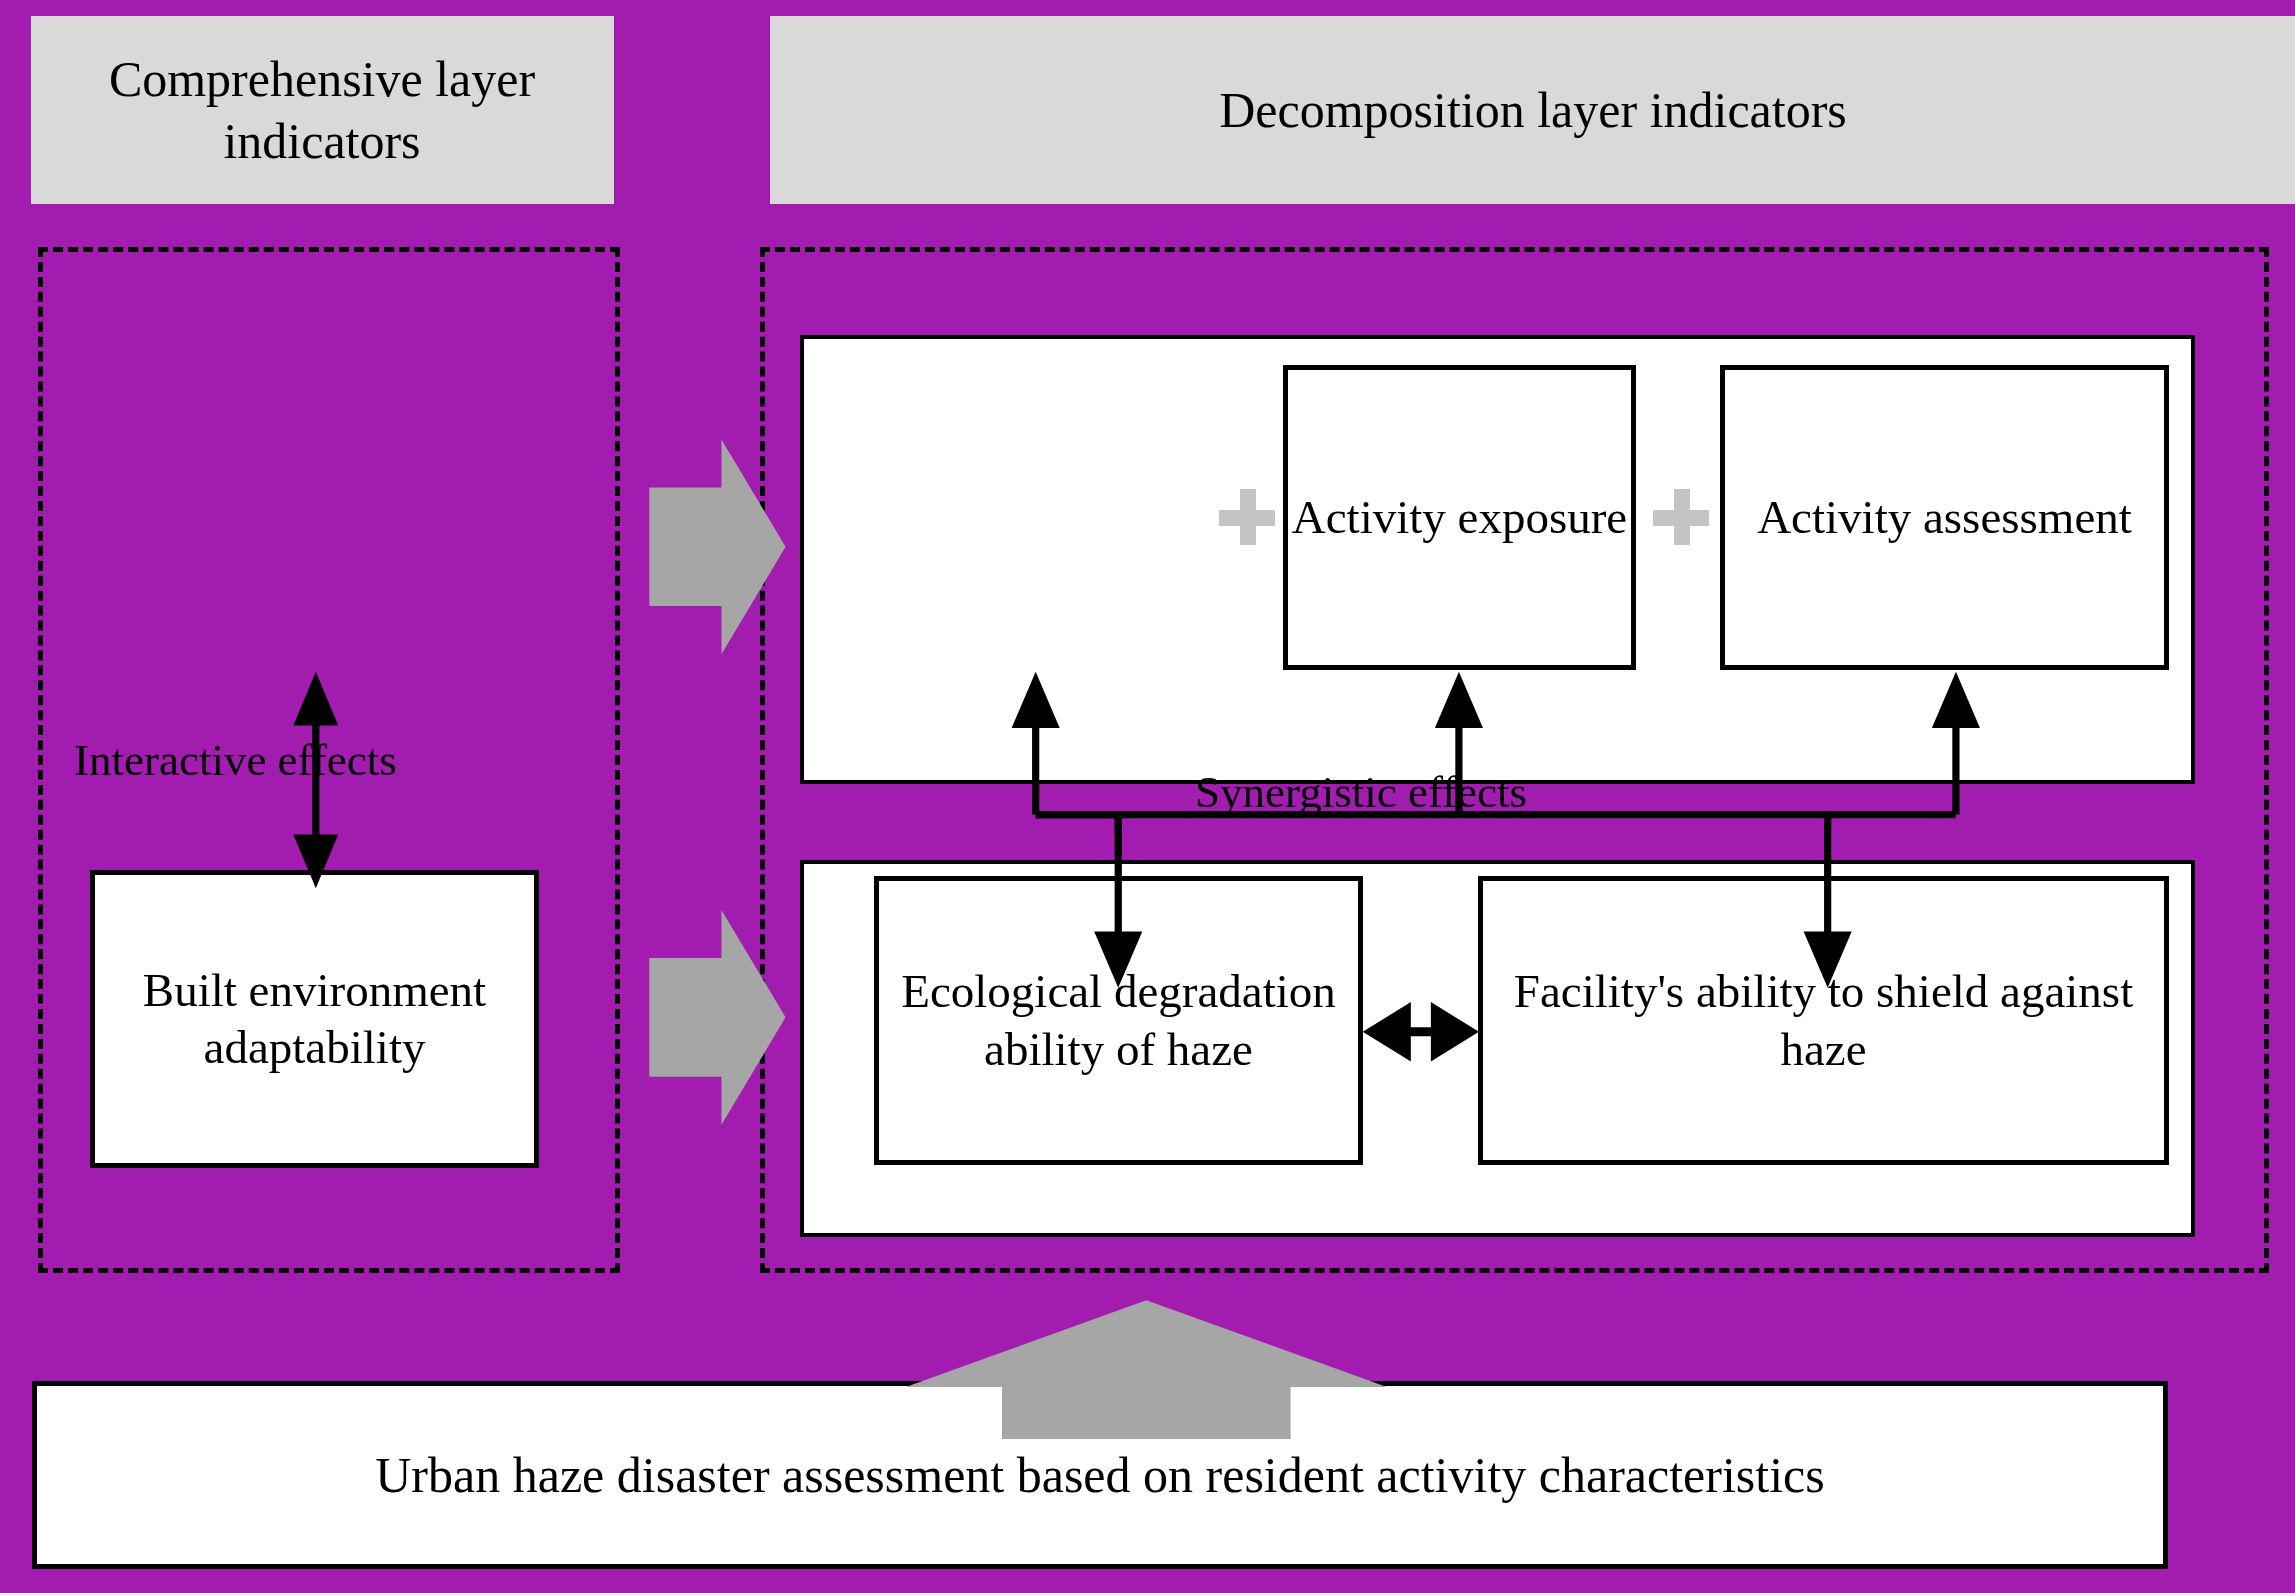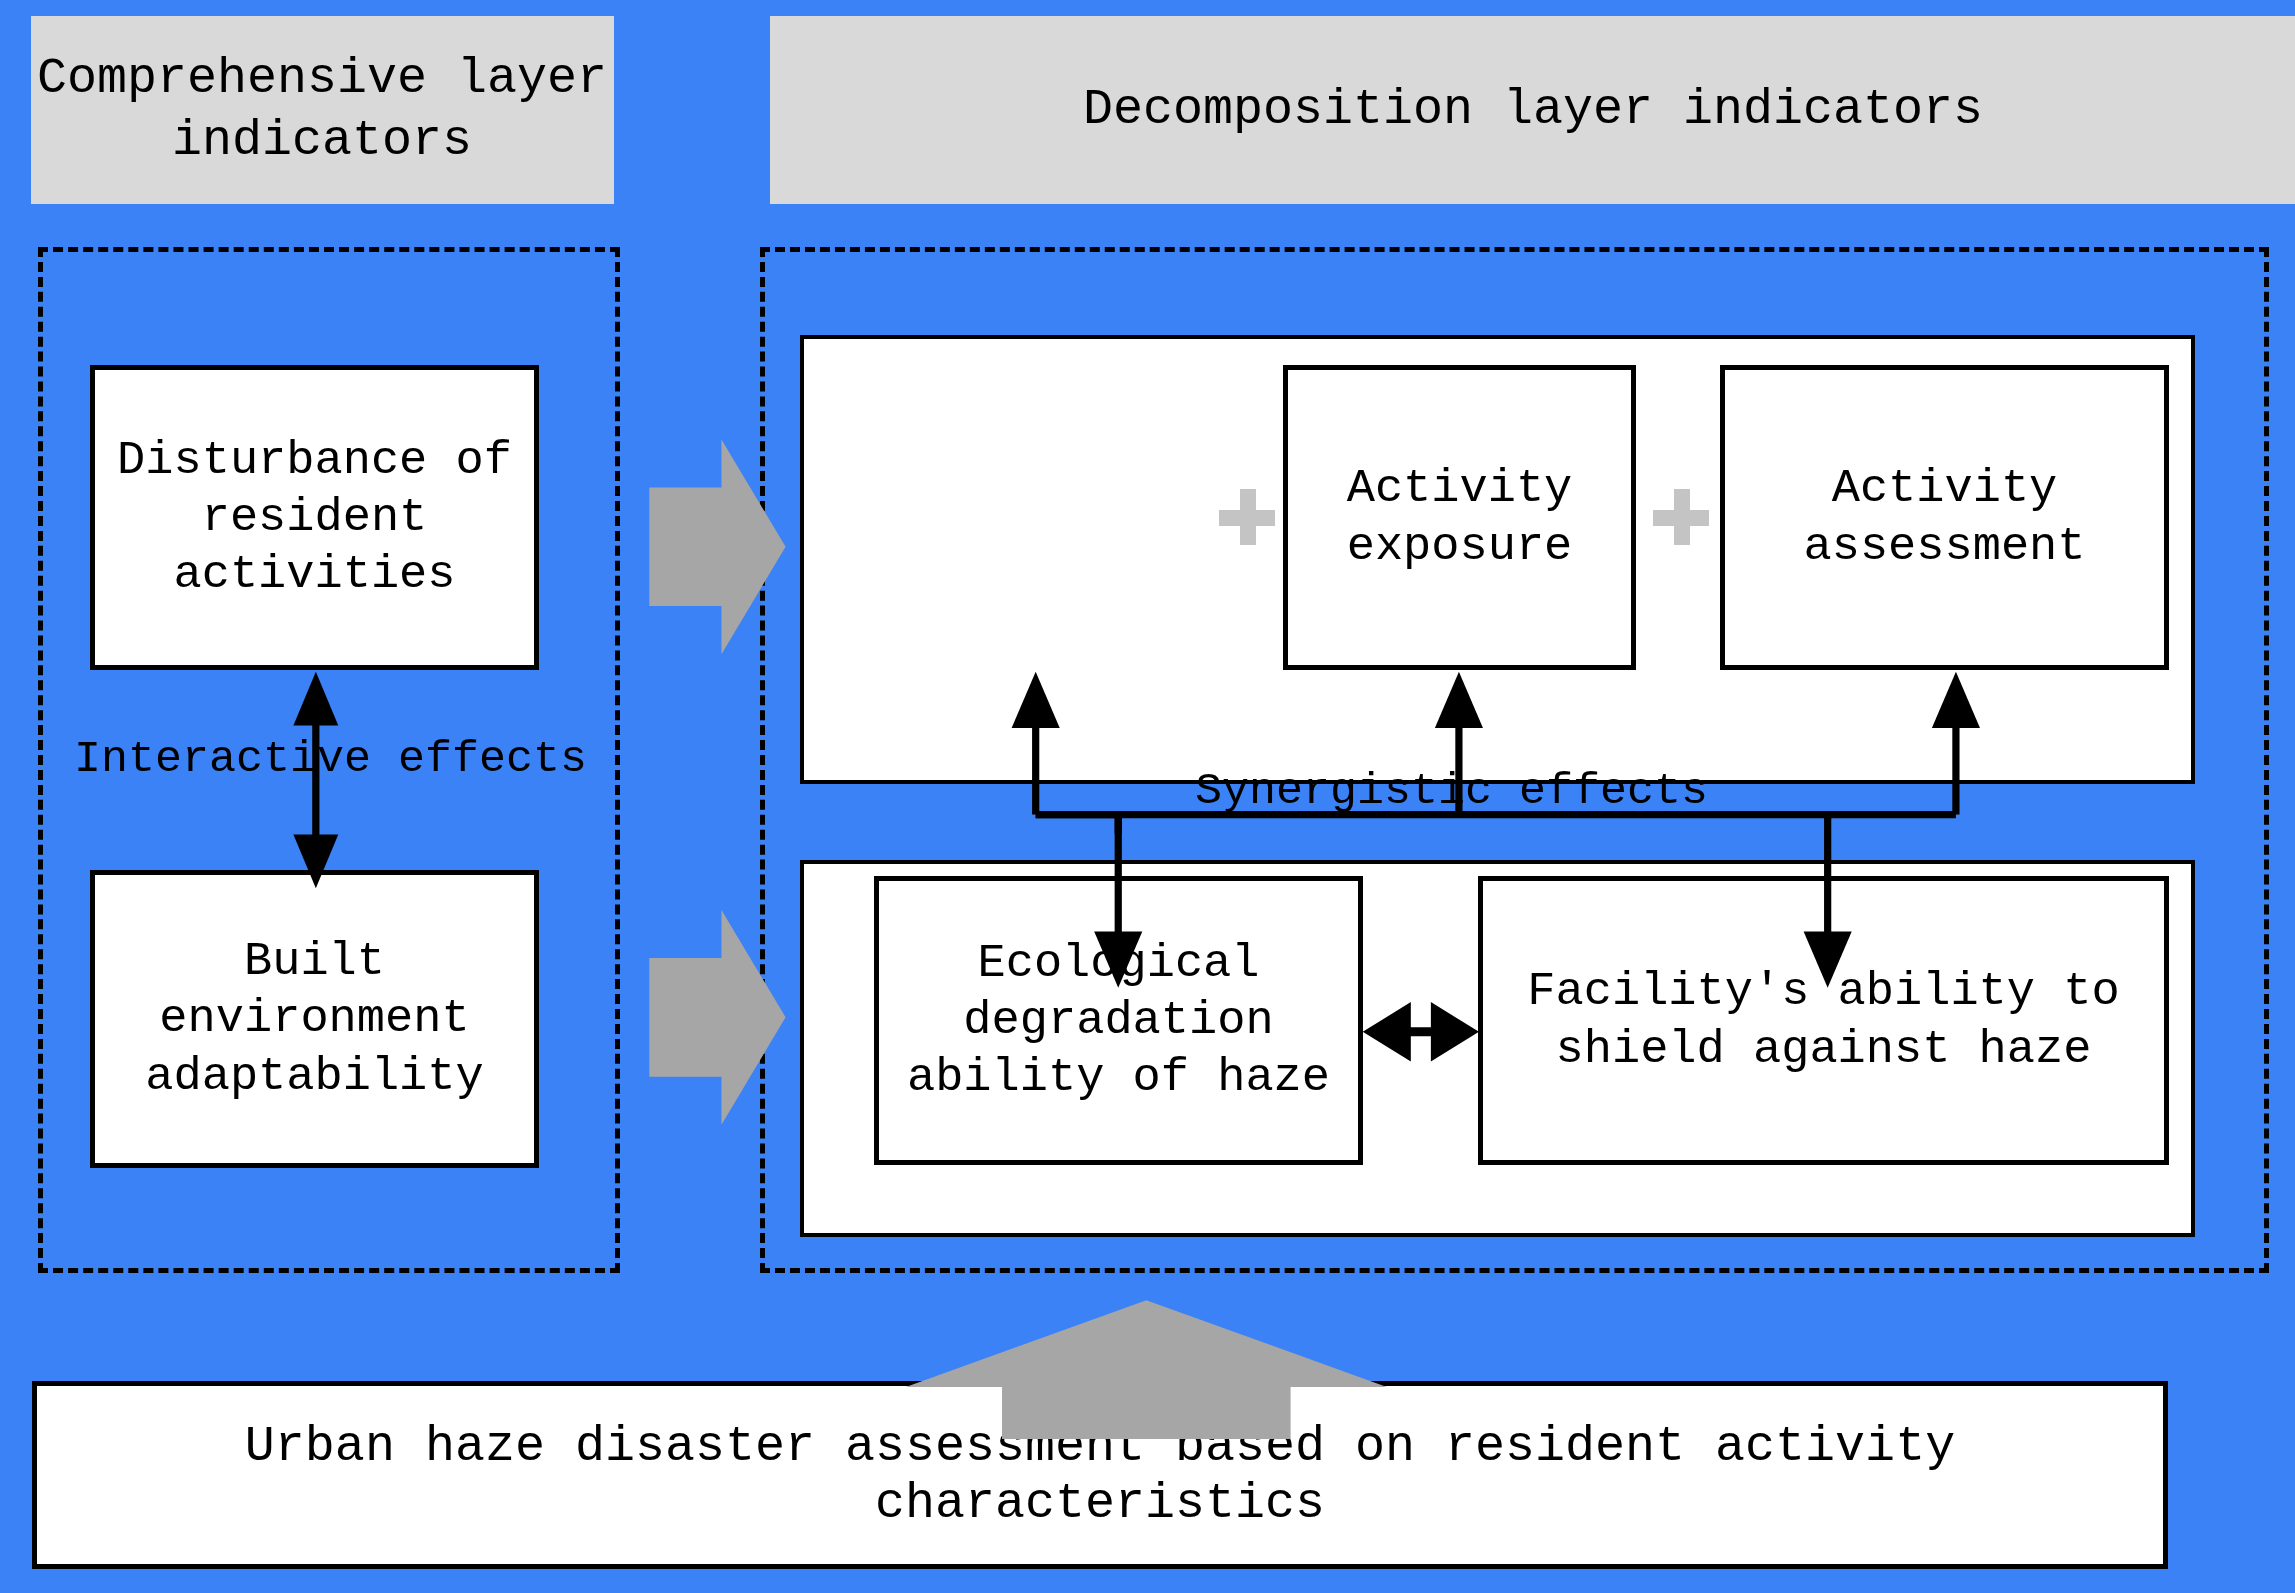--- a/index.html
+++ b/index.html
@@ -5,23 +5,22 @@
 <style>
   html,body{margin:0;padding:0;background:#ffffff;}
   body{
     font-family:"Liberation Serif","DejaVu Serif",serif;
     color:#000;
   }
   #stage{
     position:relative;
     width:2295px;
     height:1593px;
-    background:#3b82f6;
+    background:#a21caf;
     overflow:hidden;
-    font-family:Liberation Mono, monospace;
   }
   
   .hdr{
     position:absolute;
     background:#d9d9d9;
     display:flex;
     align-items:center;
     justify-content:center;
     text-align:center;
     line-height:1.25;
@@ -140,21 +139,20 @@
   <div class="hdr" id="hdr-right">Decomposition layer indicators</div>
 
   <div class="dashed" id="region-left"></div>
 
   <div class="dashed" id="region-right"></div>
 
   <div class="panel" id="panel-top"></div>
 
   <div class="panel" id="panel-bottom"></div>
 
-  <div class="box" id="box-disturbance">Disturbance of resident activities</div>
 
   <div class="box" id="box-built">Built environment adaptability</div>
 
 
   <div class="box" id="box-exposure">Activity exposure</div>
 
   <div class="box" id="box-sensitivity">Activity assessment</div>
 
   <div class="box" id="box-ecological">Ecological degradation ability of haze</div>
 

